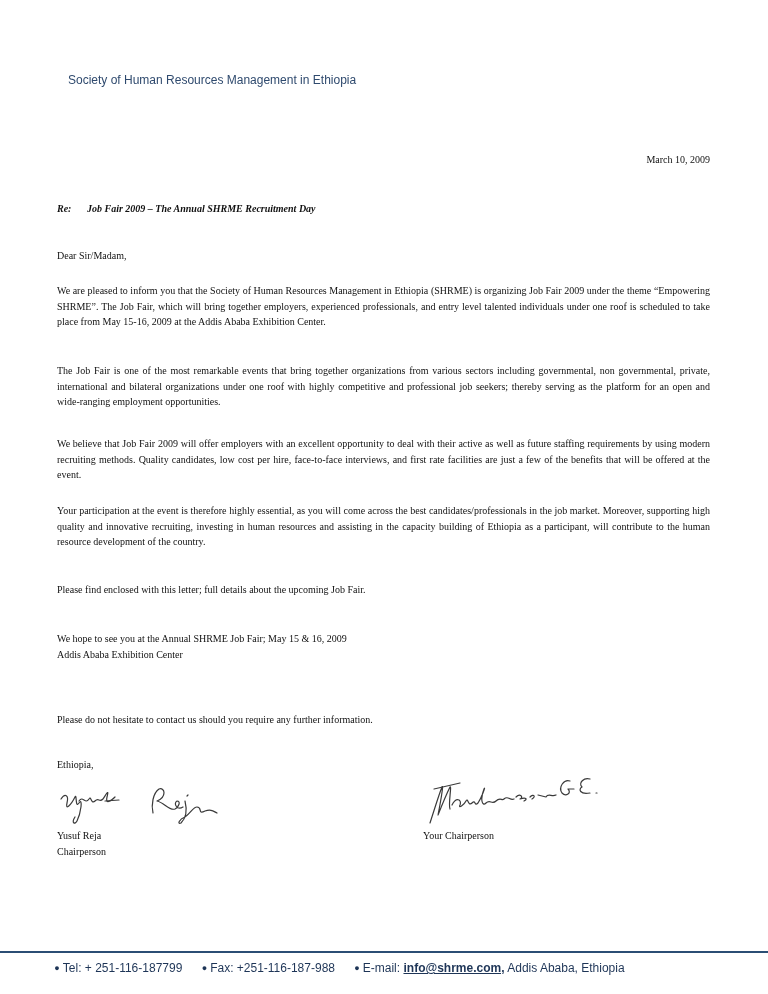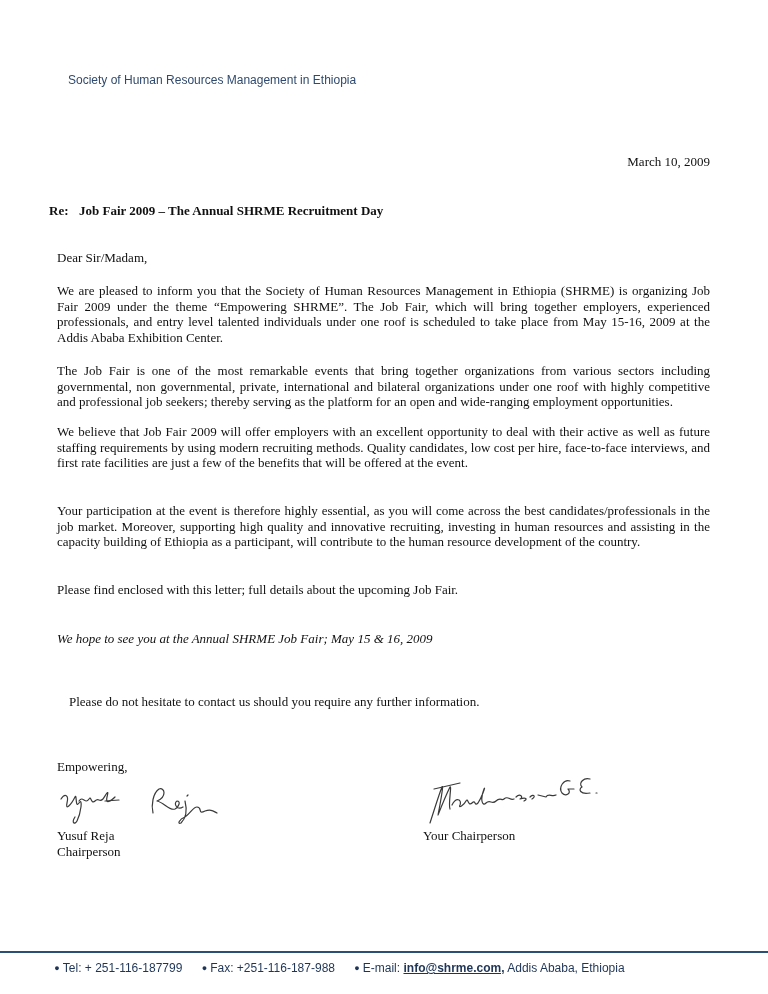--- a/index.html
+++ b/index.html
@@ -1,31 +1,31 @@
 <!DOCTYPE html>
 <html><head>
   <meta charset="utf-8">
   <style>
     html, body { margin: 0; padding: 0; background: #ffffff; }
     body { width: 768px; height: 994px; position: relative; overflow: hidden; }
-    .serif { font-family: "Liberation Serif", "DejaVu Serif", serif; color: #111111; font-size: 13px; }
+    .serif { font-family: "Liberation Serif", "DejaVu Serif", serif; color: #111111; font-size: 10px; }
     .sans { font-family: "Liberation Sans", "DejaVu Sans", sans-serif; }
     .org-header { position: absolute; left: 68px; top: 73px; font-size: 12px; color: #2f4a6e; }
     .date { position: absolute; right: 58px; top: 154px; }
-    .subject { position: absolute; left: 49px; top: 203px; font-weight: bold; }
+    .subject { position: absolute; left: 57px; top: 203px; font-weight: bold; font-style: italic; }
     .subject .re { display: inline-block; width: 30px; }
     .salutation { position: absolute; left: 57px; top: 250px; }
     .body-text { position: absolute; left: 57px; width: 653px; text-align: justify; line-height: 15.5px; }
     .p1 { top: 283px; }
     .p2 { top: 363px; }
-    .p3 { top: 424px; }
+    .p3 { top: 436px; }
     .p4 { top: 503px; }
     .p5 { top: 582px; }
-    .p6 { top: 631px; line-height: 15.5px; font-style: italic; }
-    .p7 { top: 694px; margin-left: 12px; }
+    .p6 { top: 631px; line-height: 15.5px; }
+    .p7 { top: 712px; }
     .closing { position: absolute; left: 57px; top: 759px; }
     .sig-left { position: absolute; left: 57px; top: 783px; width: 190px; }
     .sig-right { position: absolute; left: 420px; top: 775px; width: 200px; }
     .sig-img { height: 45px; display: block; }
     .sig-name, .sig-title { line-height: 15.5px; }
     .sig-right .sig-title { padding-left: 3px; }
     .footer-rule { position: absolute; left: 0; top: 951px; width: 768px; height: 2px; background: #2b4e74; }
     .footer { position: absolute; left: 0; top: 961px; width: 679px; text-align: center; font-size: 12px; color: #1e3557; white-space: nowrap; }
     .footer .item { margin: 0 8px; }
     .footer .bullet { font-size: 9px; vertical-align: 1px; margin-right: 3px; }
@@ -48,25 +48,26 @@
   <div class="salutation serif">Dear Sir/Madam,</div>
 
   <div class="body-text serif p1">We are pleased to inform you that the Society of Human Resources Management in Ethiopia (SHRME) is organizing Job Fair 2009 under the theme “Empowering SHRME”. The Job Fair, which will bring together employers, experienced professionals, and entry level talented individuals under one roof is scheduled to take place from May 15-16, 2009 at the Addis Ababa Exhibition Center.</div>
   <div class="body-text serif p2">The Job Fair is one of the most remarkable events that bring together organizations from various sectors including governmental, non governmental, private, international and bilateral organizations under one roof with highly competitive and professional job seekers; thereby serving as the platform for an open and wide-ranging employment opportunities.</div>
   <div class="body-text serif p3">We believe that Job Fair 2009 will offer employers with an excellent opportunity to deal with their active as well as future staffing requirements by using modern recruiting methods. Quality candidates, low cost per hire, face-to-face interviews, and first rate facilities are just a few of the benefits that will be offered at the event.</div>
   <div class="body-text serif p4">Your participation at the event is therefore highly essential, as you will come across the best candidates/professionals in the job market. Moreover, supporting high quality and innovative recruiting, investing in human resources and assisting in the capacity building of Ethiopia as a participant, will contribute to the human resource development of the country.</div>
   <div class="body-text serif p5">Please find enclosed with this letter; full details about the upcoming Job Fair.</div>
 
   <div class="body-text serif p6">
     <div>We hope to see you at the Annual SHRME Job Fair; May 15 &amp; 16, 2009</div>
+    <div>Addis Ababa Exhibition Center</div>
   </div>
 
   <div class="body-text serif p7">Please do not hesitate to contact us should you require any further information.</div>
 
-  <div class="closing serif">Empowering,</div>
+  <div class="closing serif">Ethiopia,</div>
 
   <div class="sig-left serif">
     <svg class="sig sig-img" width="170" height="45" viewBox="0 0 170 45">
       <path d="M4 16 C 8 10, 12 12, 10 20 C 8 28, 14 22, 18 14 C 20 10, 18 26, 22 20 C 26 14, 24 30, 20 38 C 18 42, 14 40, 18 34"></path>
       <path d="M22 18 C 26 12, 28 22, 32 16 C 34 12, 34 22, 38 18 C 42 14, 42 20, 46 16 C 50 10, 52 6, 50 14 C 48 22, 54 18, 58 14"></path>
       <path d="M48 18 L 62 17"></path>
       <path d="M96 30 C 94 22, 96 10, 102 6 C 108 4, 110 14, 100 18 C 108 20, 112 28, 118 26 C 122 24, 124 18, 120 18 C 116 20, 120 28, 126 24"></path>
       <path d="M128 18 C 130 26, 130 34, 124 40 C 120 42, 122 36, 128 34 C 134 30, 136 24, 140 24 C 146 24, 140 32, 148 28 C 154 26, 156 28, 160 30"></path>
       <path d="M130 13 L 131 12"></path>
     </svg>

